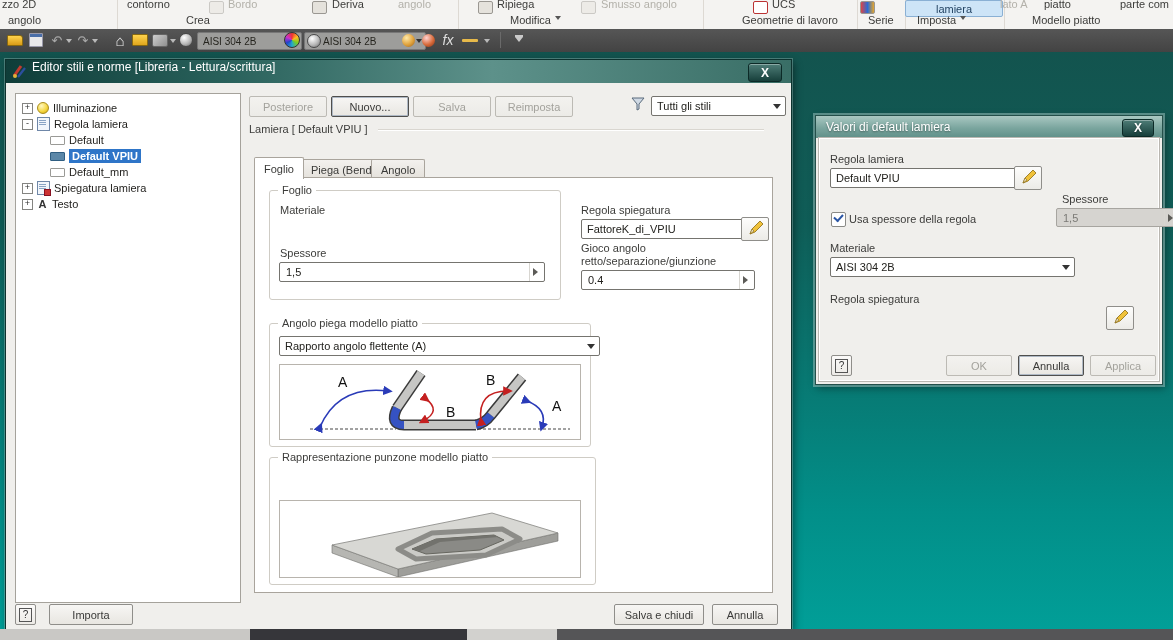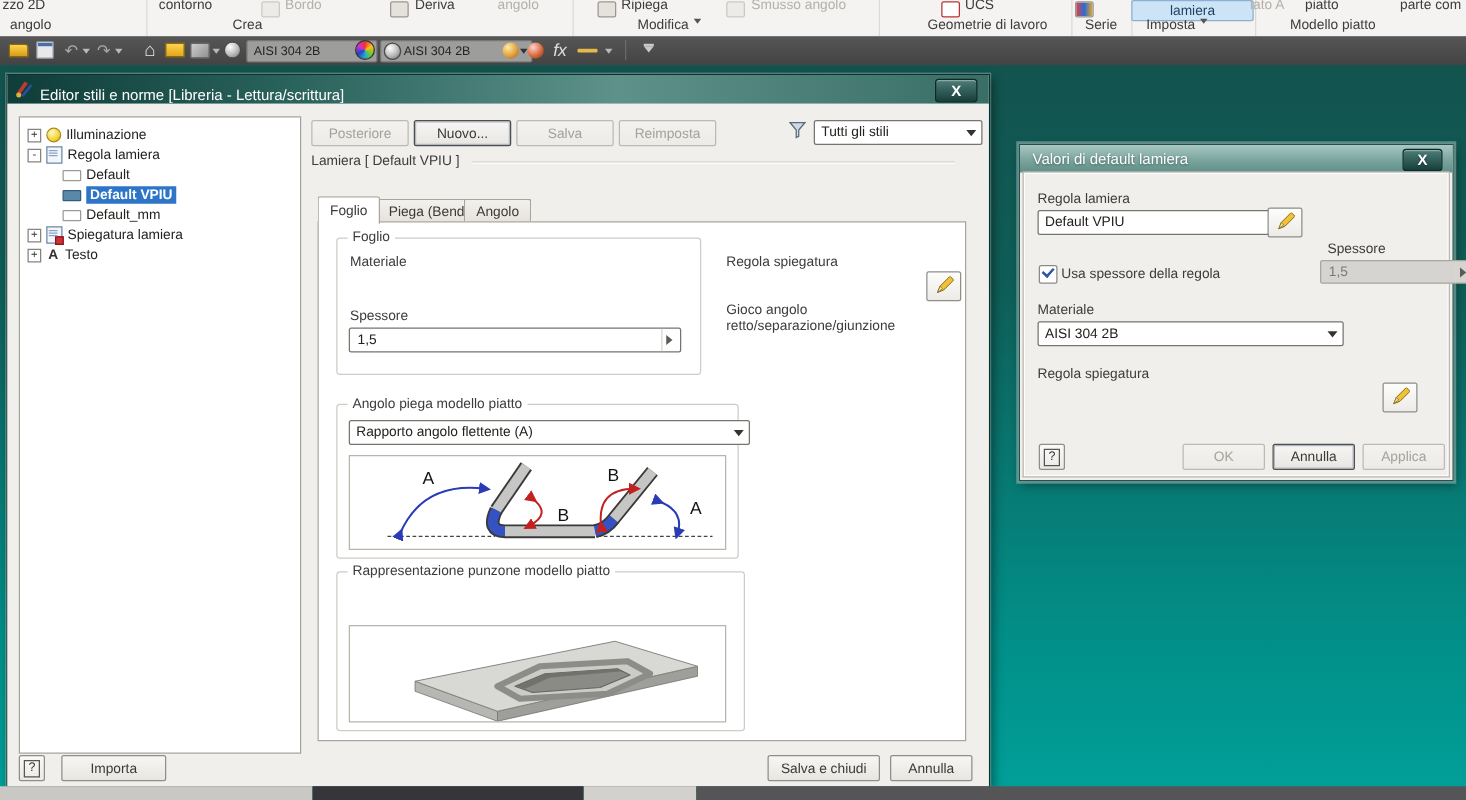--- a/index.html
+++ b/index.html
@@ -51,21 +51,21 @@
   .xbtn{position:absolute;border-radius:3px;background:linear-gradient(180deg,#4e7d77,#173f3b);border:1px solid #0c2a27;
     color:#fff;font-weight:bold;display:flex;align-items:center;justify-content:center;cursor:pointer;
     box-shadow:inset 0 1px 0 rgba(255,255,255,.35);font-size:12px;}
   .checkbox{position:absolute;width:13px;height:13px;background:#fff;border:1px solid #8a8a86;border-radius:2px;}
   .checkbox:after{content:"";position:absolute;left:2px;top:1px;width:7px;height:4px;border-left:2px solid #2b56a5;border-bottom:2px solid #2b56a5;transform:rotate(-48deg);}
   
   #editor{position:absolute;left:5px;top:59px;width:785px;height:569px;background:#f0efec;
     border:1px solid #0d322e;box-shadow:0 0 0 1px rgba(140,180,175,.45),2px 3px 8px rgba(0,0,0,.45);}
   #editorTitle{position:absolute;left:0;top:0;right:0;height:23px;
     background:linear-gradient(90deg,#0f3d39 0%,#29615b 28%,#5d918a 62%,#396e66 100%);
-    display:flex;align-items:flex-end;color:#fff;font-size:12px;padding-left:26px;}
+    display:flex;align-items:flex-start;color:#fff;font-size:12px;padding-left:26px;}
   #editorBody{position:absolute;left:0;top:23px;right:0;bottom:0;background:#f0efec;}
   #tree{position:absolute;left:9px;top:10px;width:224px;height:508px;background:#fff;border:1px solid #a5a29b;font-size:11px;}
   .trow{position:absolute;left:0;height:16px;display:flex;align-items:center;}
   .texp{width:9px;height:9px;border:1px solid #848481;background:#fff;font-size:9px;line-height:7px;text-align:center;color:#333;margin-right:4px;flex:none;}
   .tico{flex:none;margin-right:4px;}
   .bulb{width:10px;height:10px;border-radius:50%;background:radial-gradient(circle at 35% 30%,#fff7c0,#f4d53c 60%,#c99d12);border:1px solid #a98c1a;}
   .clip{width:11px;height:12px;background:#f2f6fb;border:1px solid #6f87a8;position:relative;}
   .clip:after{content:"";position:absolute;left:1px;top:2px;width:7px;height:1px;box-shadow:0 2px 0 #8aa4c4,0 4px 0 #8aa4c4;background:#8aa4c4;}
   .clip.red:before{content:"";position:absolute;right:-2px;bottom:-2px;width:5px;height:5px;background:#c33;border:1px solid #812;}
   .sheetIco{width:13px;height:7px;border:1px solid #9a9a96;background:#fff;border-radius:1px;}
@@ -260,28 +260,38 @@
           <div class="lbl" style="left:10px;top:56px">Spessore</div>
           <div class="spin" style="left:9px;top:71px;width:240px;height:18px">
             <span>1,5</span>
             <span class="flyout">
                 <span class="flyarr"></span>
               </span>
           </div>
         </div>
 
         <div class="lbl" style="left:326px;top:26px">Regola spiegatura</div>
+        <div class="combo" style="left:326px;top:41px;width:150px;height:18px">
+          <span>FattoreK_di_VPIU</span>
+            <span class="carr"></span>
+        </div>
         <div class="pencilBtn" style="left:486px;top:39px">
           <svg width="16" height="16" viewBox="0 0 16 16">
             <polygon points="3,13 5,8 13,0 16,3 8,11" fill="#f0c23a" stroke="#8a6a10" stroke-width="0.8"></polygon>
             <polygon points="3,13 5,8 7,10" fill="#e8e0c8" stroke="#8a6a10" stroke-width="0.6"></polygon>
           </svg>
         </div>
         <div class="lbl" style="left:326px;top:64px">Gioco angolo</div>
         <div class="lbl" style="left:326px;top:77px">retto/separazione/giunzione</div>
+        <div class="spin" style="left:326px;top:92px;width:148px;height:18px">
+          <span>0.4</span>
+          <span class="flyout">
+              <span class="flyarr"></span>
+            </span>
+        </div>
 
         <div class="gbox" style="left:14px;top:145px;width:320px;height:122px">
           <span class="gtitle">Angolo piega modello piatto</span>
           <div class="combo" style="left:9px;top:12px;width:298px;height:18px">
             <span>Rapporto angolo flettente (A)</span>
               <span class="carr"></span>
           </div>
           <div id="diagBend" style="left:9px;top:40px;width:300px;height:74px">
             <svg width="300" height="74" viewBox="0 0 300 74">
               <defs>

